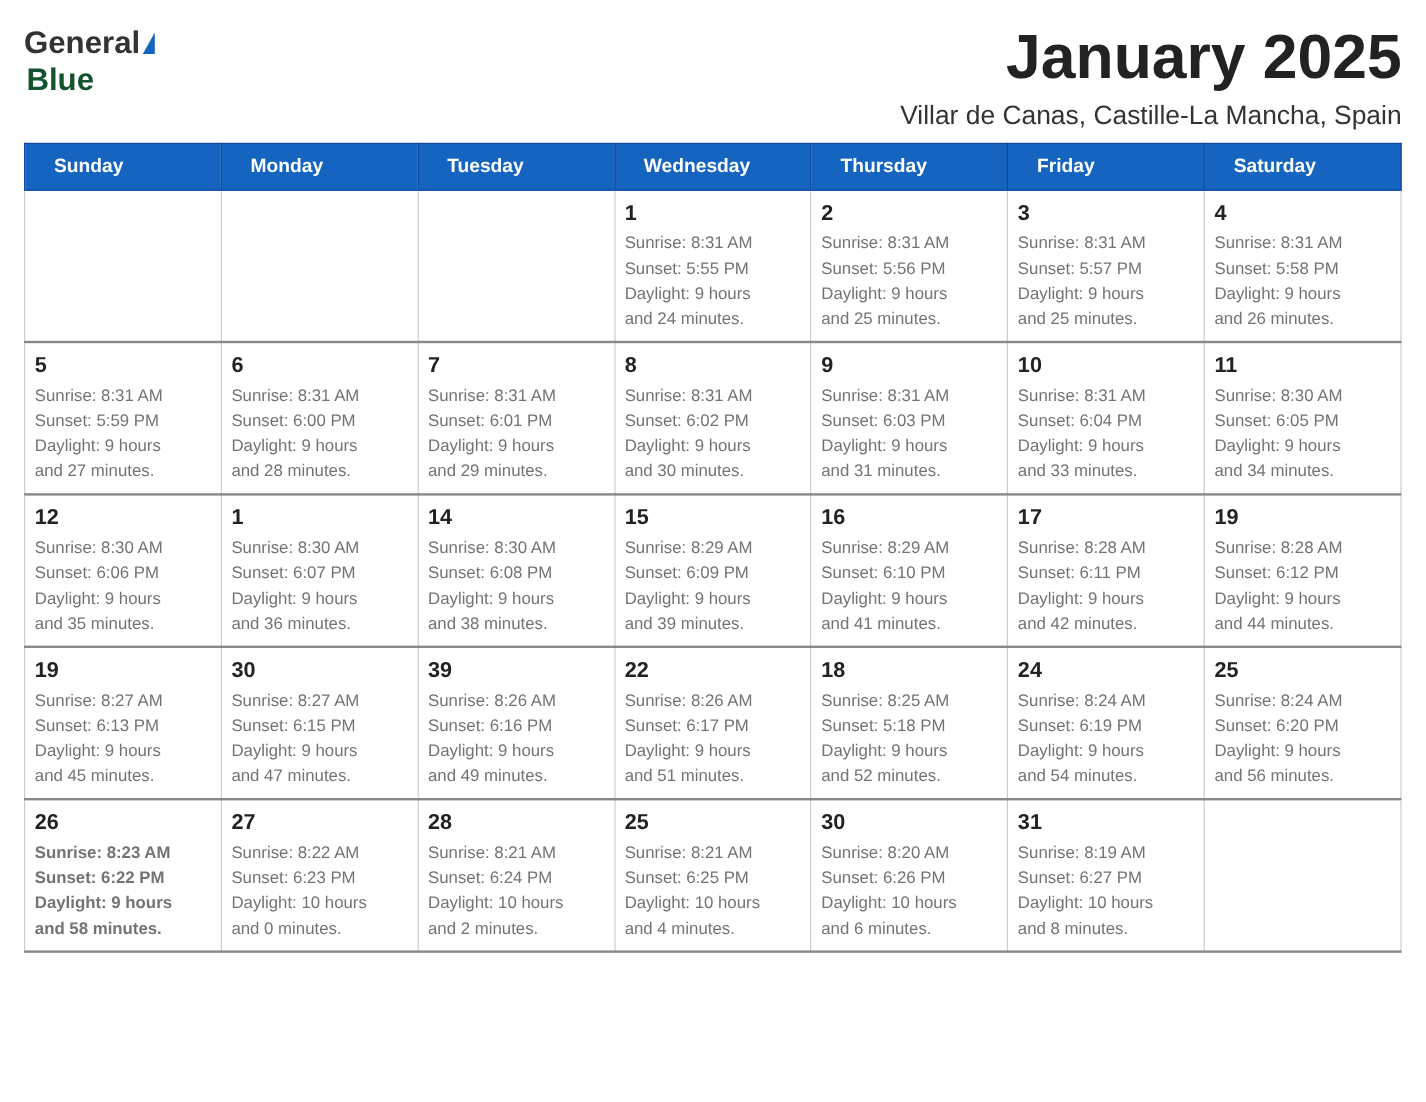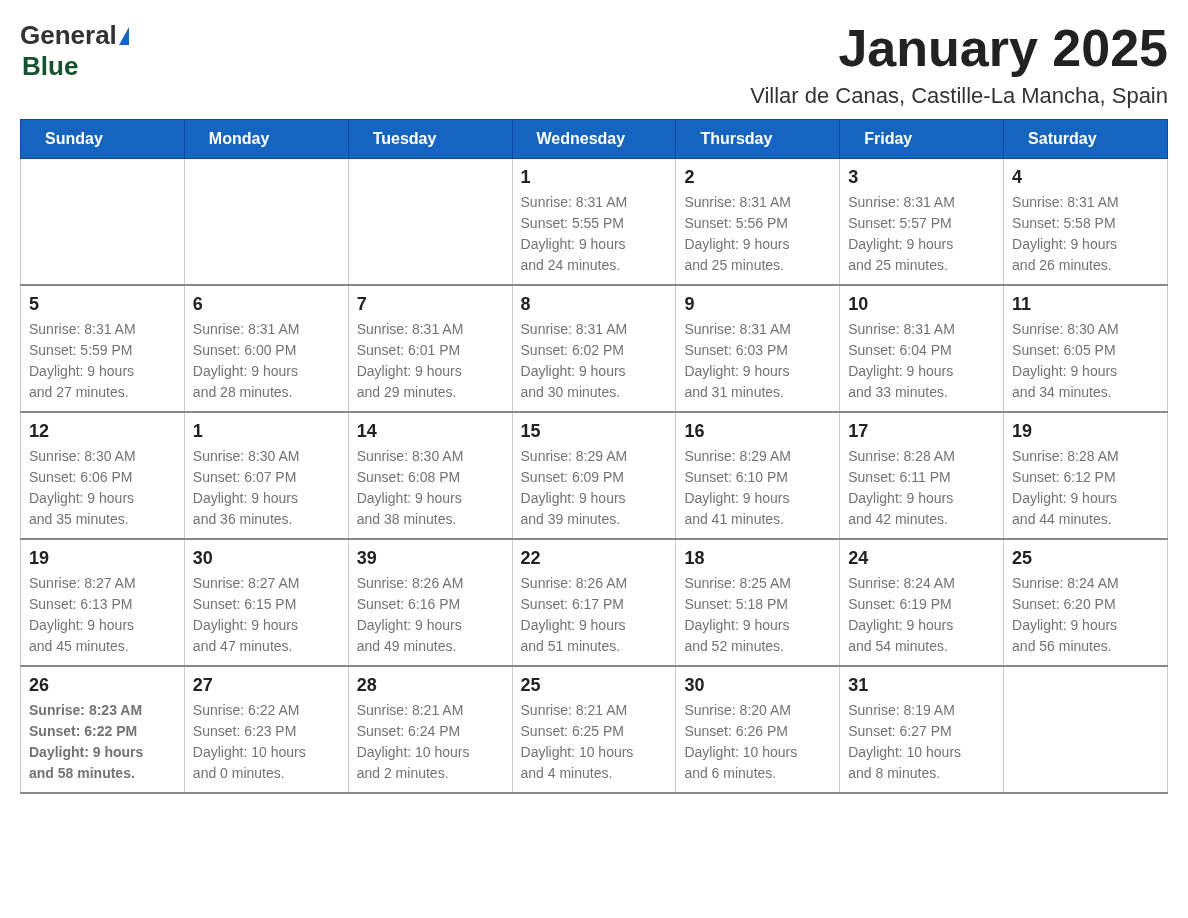--- a/index.html
+++ b/index.html
@@ -309,21 +309,21 @@
       <tr>
         <td>
           <span class="day-number">26</span>
           <div class="day-info" style="white-space: pre-line; font-weight: bold;">Sunrise: 8:23 AM
 Sunset: 6:22 PM
 Daylight: 9 hours
 and 58 minutes.</div>
         </td>
         <td>
           <span class="day-number">27</span>
-          <div class="day-info" style="white-space: pre-line;">Sunrise: 6:22 AM
+          <div class="day-info" style="white-space: pre-line;">Sunrise: 8:22 AM
 Sunset: 6:23 PM
 Daylight: 10 hours
 and 0 minutes.</div>
         </td>
         <td>
           <span class="day-number">28</span>
           <div class="day-info" style="white-space: pre-line;">Sunrise: 8:21 AM
 Sunset: 6:24 PM
 Daylight: 10 hours
 and 2 minutes.</div>

